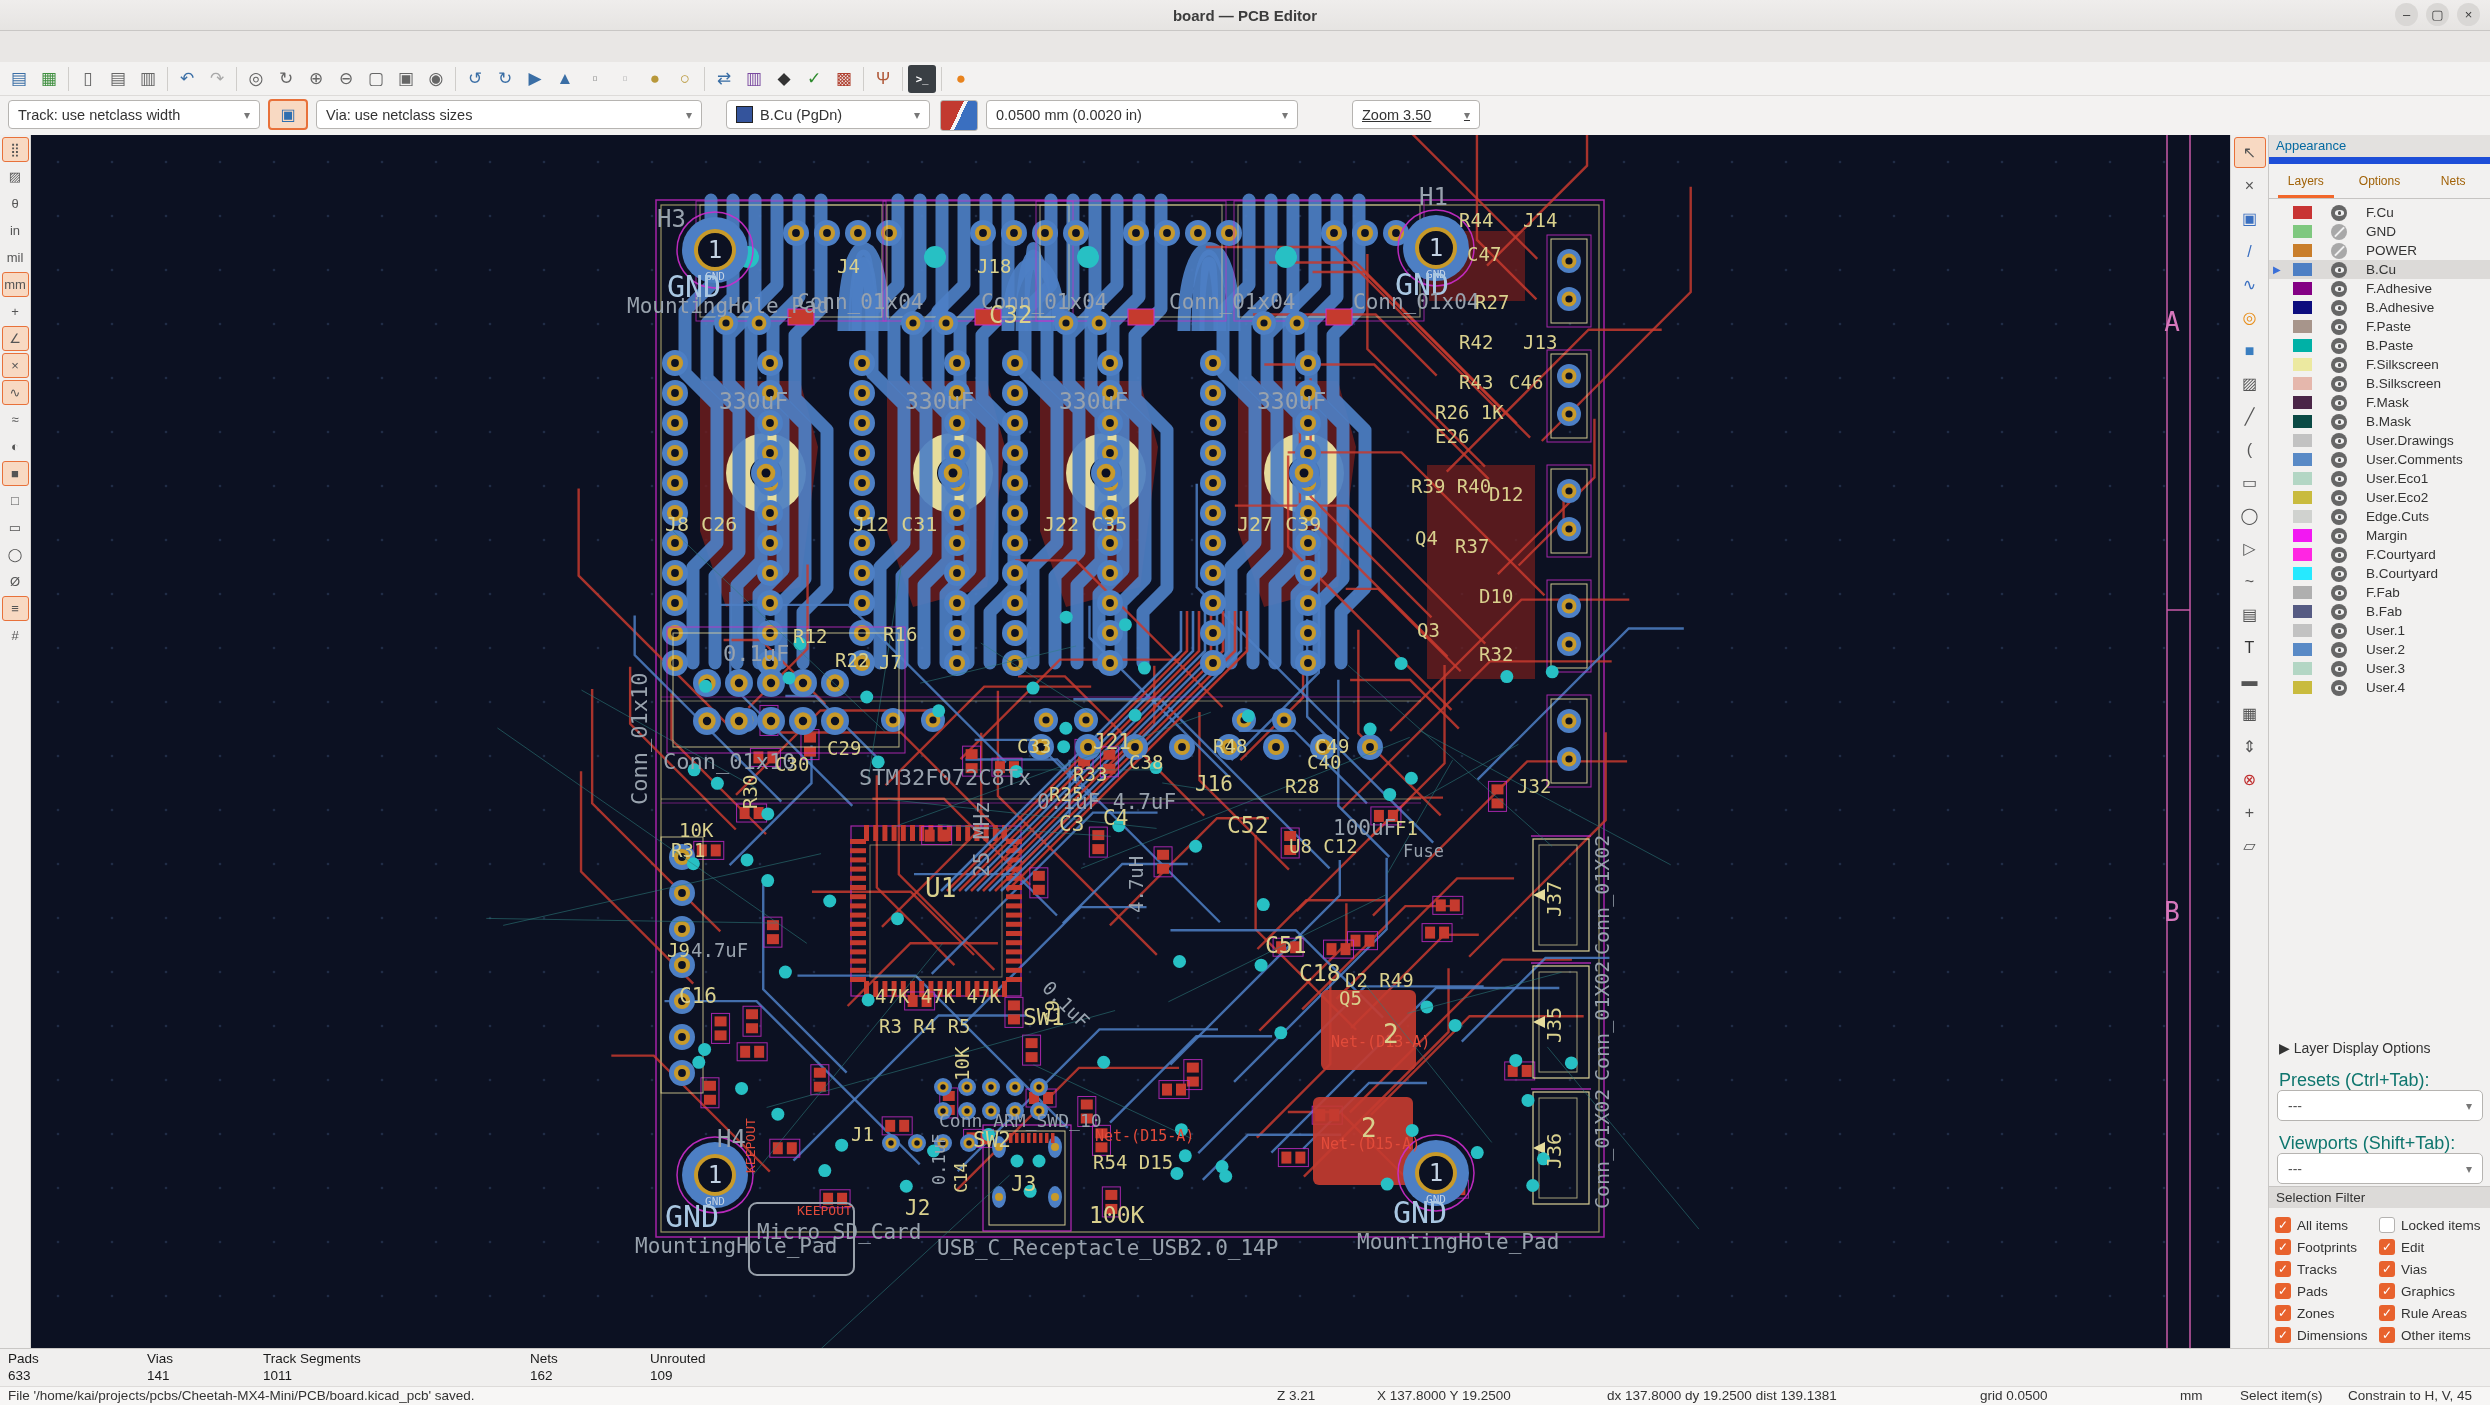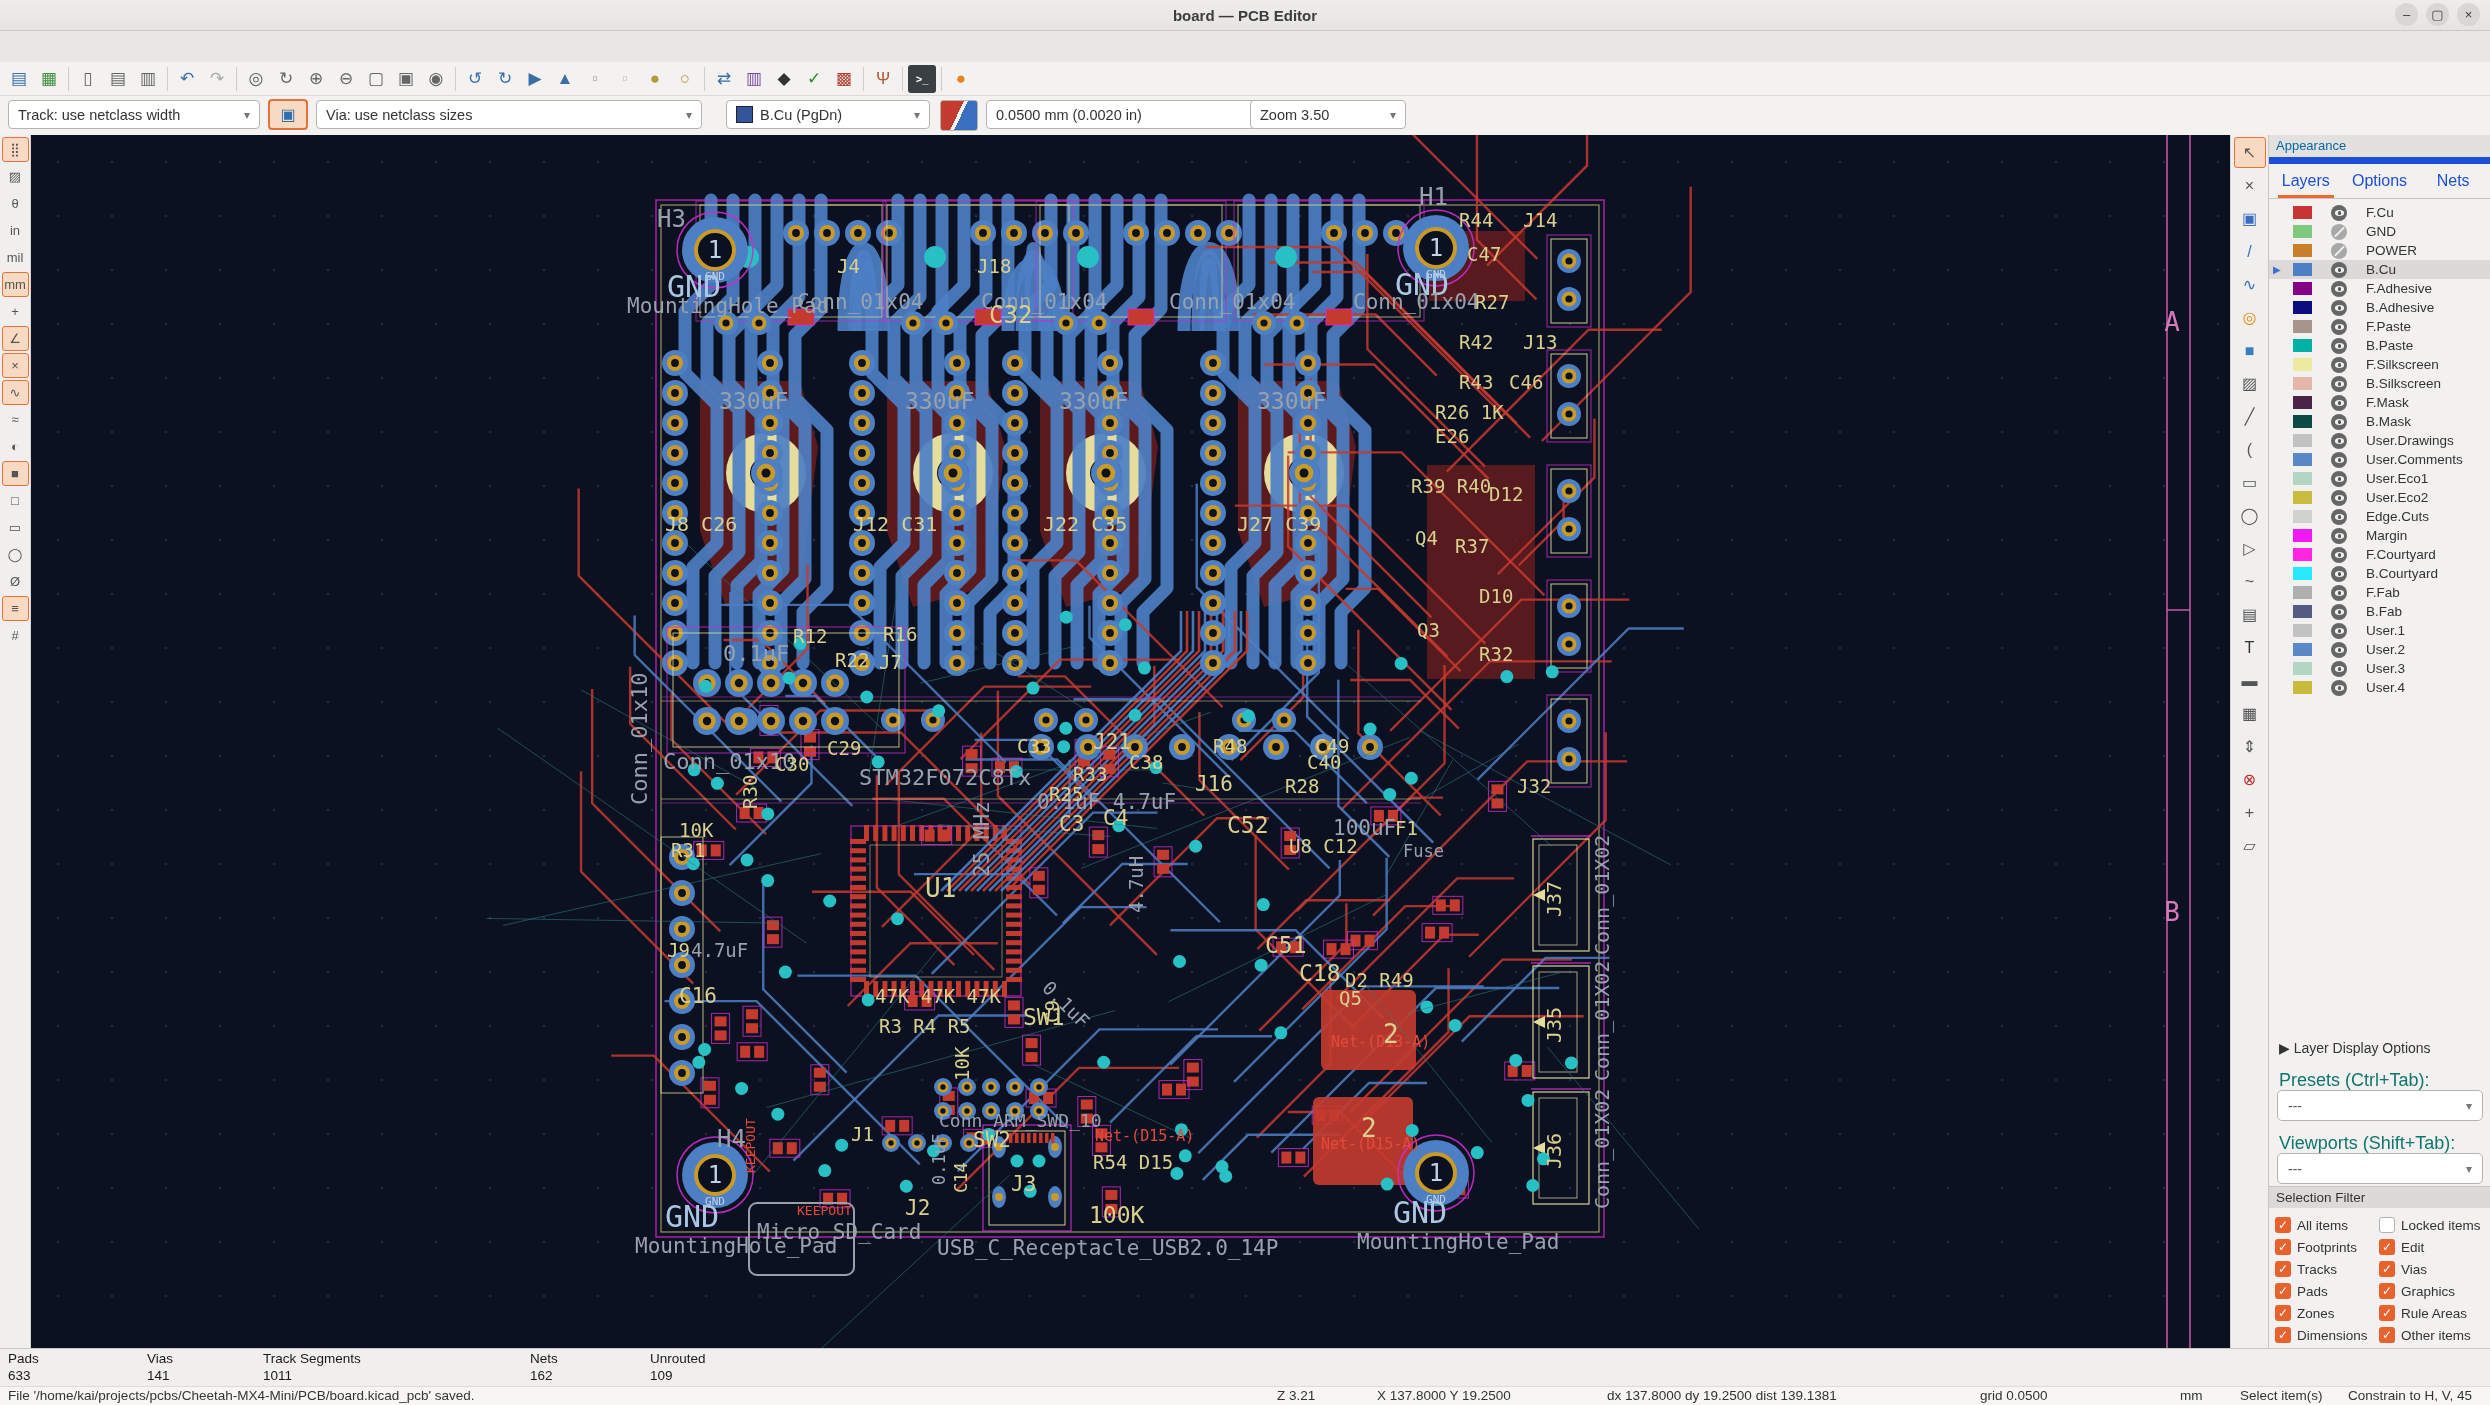--- a/index.html
+++ b/index.html
@@ -29,21 +29,21 @@
   .ltool{width:27px;height:25px;margin:2px auto;display:flex;align-items:center;justify-content:center;font-size:13px;color:#555;border-radius:3px;border:1px solid transparent;box-sizing:border-box;}
   .ltool.active{border-color:#e8713a;background:#f8d9c2;}
   #canvas{position:absolute;left:31px;top:0;width:2199px;height:1213px;background:#0c1122;cursor:crosshair;}
   #rightcol{position:absolute;left:2230px;top:0;width:38px;height:1213px;background:#f0efee;border-left:1px solid #d6d4d2;box-sizing:border-box;}
   .rtool{width:32px;height:31px;margin:2px auto;display:flex;align-items:center;justify-content:center;font-size:16px;color:#555;border-radius:3px;border:1px solid transparent;box-sizing:border-box;}
   .rtool.active{border-color:#e8713a;background:#f8d9c2;}
   
   #appearance{position:absolute;left:2268px;top:0;width:222px;height:1213px;background:#f2f1f0;border-left:1px solid #c9c7c5;box-sizing:border-box;}
   #app-title{height:22px;background:#e3e1df;border-bottom:7px solid #1d4ed8;font-size:13px;color:#0369a1;line-height:22px;padding-left:7px;}
   #tabs{height:34px;display:flex;border-bottom:1px solid #c6c4c2;}
-  .tab{flex:1;position:relative;display:flex;align-items:center;justify-content:center;font-size:16px;color:#1d4ed8;}
+  .tab{flex:1;position:relative;display:flex;align-items:center;justify-content:center;font-size:12px;color:#a16207;}
   .tab.active::after{content:"";position:absolute;left:12%;right:12%;bottom:0;height:3px;background:#f2672a;}
   #layer-list{padding-top:4px;}
   .lrow{position:relative;height:19px;display:flex;align-items:center;padding-left:24px;gap:12px;}
   .lrow.selected{background:#dcdad8;}
   .lrow .selarrow{position:absolute;left:4px;font-size:10px;color:#3a6fd8;}
   .lsw{width:19px;height:13px;margin-right:7px;flex:none;}
   .eye{width:16px;height:16px;border-radius:50%;background:#666;position:relative;margin-right:7px;flex:none;}
   .eye::before{content:"";position:absolute;left:3.5px;top:5.5px;width:9px;height:5.5px;background:#f0f0f0;border-radius:50%;}
   .eye::after{content:"";position:absolute;left:6.5px;top:6.5px;width:3.5px;height:3.5px;background:#555;border-radius:50%;}
   .eye.off{background:#a8a8a8;}
@@ -139,21 +139,21 @@
     <div class="combo" style="left:726px;width:204px;">
       <span class="swatch-sq"></span>
       <span>B.Cu (PgDn)</span>
         <span class="chev">▾</span>
     </div>
     <div id="layer-pair-btn"></div>
     <div class="combo" style="left:986px;width:312px;">
       <span>0.0500 mm (0.0020 in)</span>
         <span class="chev">▾</span>
     </div>
-    <div class="combo" style="left:1250px;width:156px;">
+    <div class="combo" style="left:1352px;width:128px;text-decoration:underline;">
       <span>Zoom 3.50</span>
         <span class="chev">▾</span>
     </div>
   </div>
 
   <div id="main">
     <div id="leftbar">
         <div class="ltool active">⣿</div>
         <div class="ltool">▨</div>
         <div class="ltool">θ</div>

